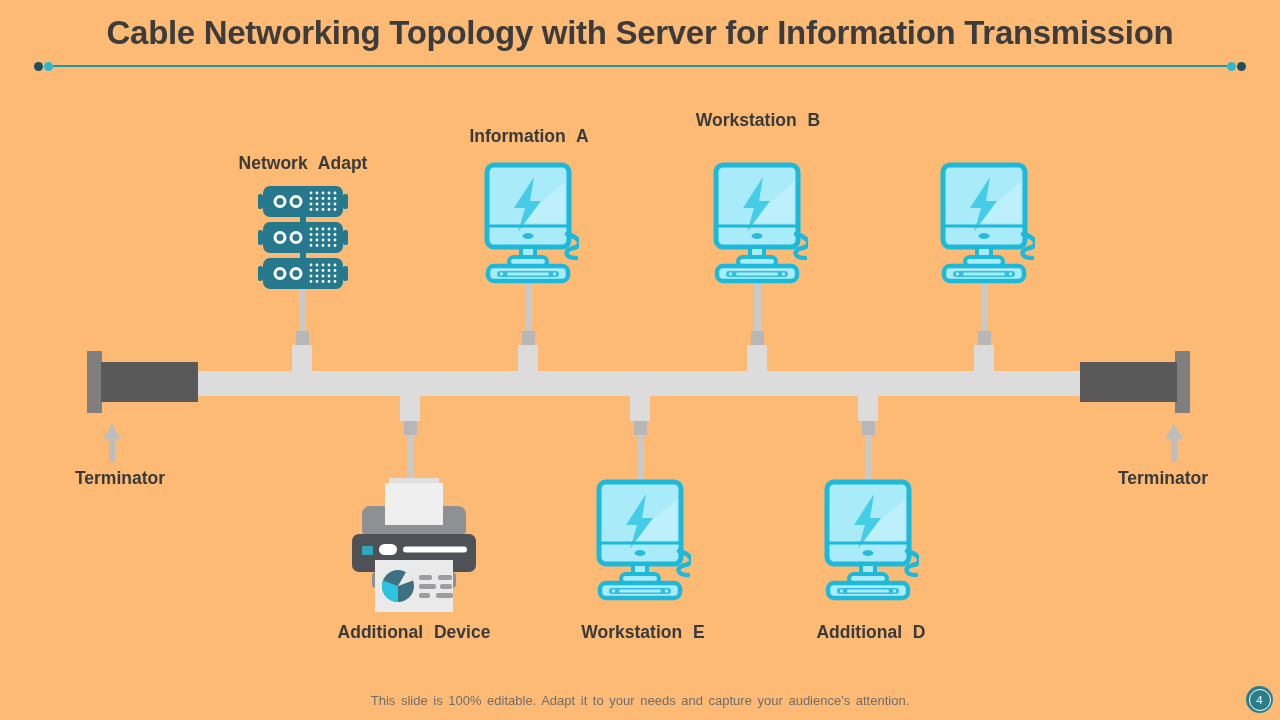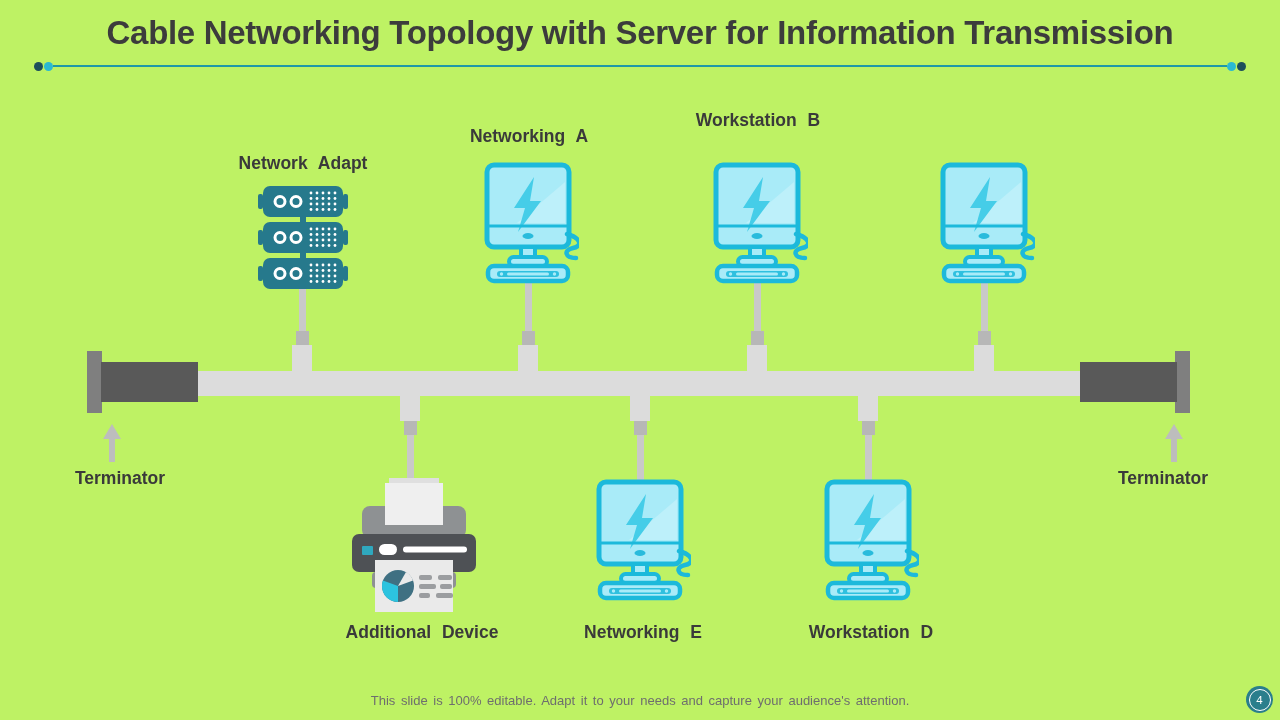--- a/index.html
+++ b/index.html
@@ -1,16 +1,16 @@
 <!DOCTYPE html>
 <html><head>
 <meta charset="utf-8">
 <style>
   html,body{margin:0;padding:0;background:#fff;}
-  .slide{position:relative;width:1280px;height:720px;background:#bef264;overflow:hidden;
+  .slide{position:relative;width:1280px;height:720px;background:#fdba74;overflow:hidden;
          font-family:"Liberation Sans", sans-serif;}
   .title{position:absolute;left:0;top:14px;width:1280px;margin:0;text-align:center;
          font-size:33px;font-weight:600;letter-spacing:-0.3px;color:#3c3c3c;}
   .divider-line{position:absolute;left:53px;top:65px;width:1174px;height:2px;background:#1e98a8;}
   .dot{position:absolute;width:9px;height:9px;border-radius:50%;top:62px;}
   .dot-dark{background:#1c4f5b;}
   .dot-bright{background:#2bb9d2;}
 
   .dev-label{position:absolute;width:220px;text-align:center;font-size:17.5px;font-weight:700;
              color:#3a3a3a;word-spacing:6px;}
@@ -181,47 +181,47 @@
 
   <div class="stub" style="left:858px;top:395px;height:26px"></div>
   <div class="plug" style="left:862px;top:421px"></div>
   <div class="cable" style="left:865px;top:435px;height:46px"></div>
 
   <div class="dev-label" style="left:193px;top:153px">Network Adapt</div>
   <svg class="icon" style="left:256px;top:186px" width="94" height="104" viewBox="0 0 94 104">
       <use href="#icon-server"></use>
     </svg>
 
-  <div class="dev-label" style="left:419px;top:126px">Networking A</div>
+  <div class="dev-label" style="left:419px;top:126px">Information A</div>
   <svg class="icon" style="left:477px;top:162px" width="102" height="122" viewBox="0 0 102 122">
       <use href="#icon-workstation"></use>
     </svg>
 
   <div class="dev-label" style="left:648px;top:110px">Workstation B</div>
   <svg class="icon" style="left:706px;top:162px" width="102" height="122" viewBox="0 0 102 122">
       <use href="#icon-workstation"></use>
     </svg>
 
   <svg class="icon" style="left:933px;top:162px" width="102" height="122" viewBox="0 0 102 122">
       <use href="#icon-workstation"></use>
     </svg>
 
   <svg class="icon" style="left:349px;top:478px" width="130" height="134" viewBox="0 0 130 134">
       <use href="#icon-printer"></use>
     </svg>
-  <div class="dev-label" style="left:312px;top:622px">Additional Device</div>
+  <div class="dev-label" style="left:304px;top:622px">Additional Device</div>
 
   <svg class="icon" style="left:589px;top:479px" width="102" height="122" viewBox="0 0 102 122">
       <use href="#icon-workstation"></use>
     </svg>
-  <div class="dev-label" style="left:533px;top:622px">Networking E</div>
+  <div class="dev-label" style="left:533px;top:622px">Workstation E</div>
 
   <svg class="icon" style="left:817px;top:479px" width="102" height="122" viewBox="0 0 102 122">
       <use href="#icon-workstation"></use>
     </svg>
-  <div class="dev-label" style="left:761px;top:622px">Workstation D</div>
+  <div class="dev-label" style="left:761px;top:622px">Additional D</div>
 
   <div class="footer-note">This slide is 100% editable. Adapt it to your needs and capture your audience's attention.</div>
   <div class="badge">
     <div class="badge-inner">4</div>
   </div>
 
 </div>
 
 </body></html>

